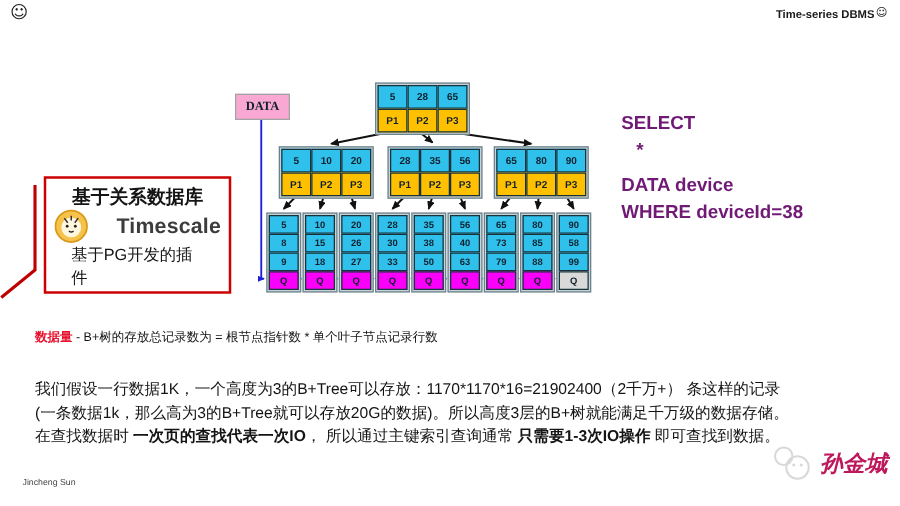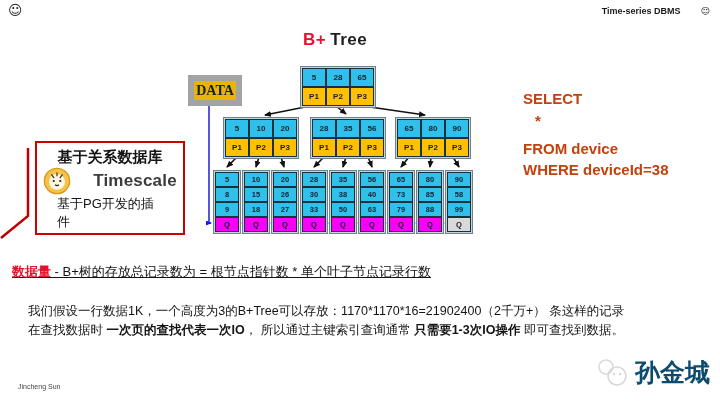--- a/index.html
+++ b/index.html
@@ -1,21 +1,21 @@
 <!DOCTYPE html>
 <html><head>
 <meta charset="utf-8">
 <style>
   html,body{margin:0;padding:0;}
   body{font-family:"Liberation Sans","DejaVu Sans",sans-serif;background:#888;}
   .slide{position:relative;width:720px;height:405px;background:#ffffff;overflow:hidden;}
 
   
   .smiley{position:absolute;left:8px;top:2px;font-size:14px;color:#1a1a1a;font-family:"DejaVu Sans",sans-serif;}
-  .hdr-right{position:absolute;right:10px;top:6px;font-size:9px;font-weight:700;color:#1a1a1a;display:flex;align-items:center;gap:20px;}
+  .hdr-right{position:absolute;right:10px;top:6px;font-size:9px;font-weight:700;color:#1a1a1a;display:flex;align-items:center;gap:1px;}
   .hdr-right .mini{font-size:9px;font-family:"DejaVu Sans",sans-serif;}
 
   
   .title{position:absolute;left:303px;top:30px;font-size:17px;font-weight:700;letter-spacing:.5px;}
   .title .red{color:#e8112d;}
   .title .blk{color:#1f1f1f;margin-left:4px;}
 
   
   svg.overlay{position:absolute;left:0;top:0;pointer-events:none;}
 
@@ -25,61 +25,58 @@
   .cell{box-sizing:border-box;border:1px solid #17323a;display:flex;align-items:center;justify-content:center;
         font-size:8px;font-weight:700;color:#10202c;}
   .hnode .cell{width:24px;height:19px;}
   .cyan{background:#2fc0ec;}
   .yellow{background:#ffc000;}
   .magenta{background:#fa00fa;}
   .gray{background:#d9d9d9;}
   .leaf{position:absolute;top:170px;background:#c6d3d8;border:1px solid #6d828b;padding:1px;display:flex;flex-direction:column;}
   .leaf .cell{width:24px;height:15px;font-size:7.5px;}
 
-  .data-box{position:absolute;left:188px;top:75px;width:42px;height:19px;background:#eab308;border:6px solid #a3a3a3;
-            display:flex;align-items:center;justify-content:center;font-size:14px;font-weight:700;color:#10202c;font-family:"Liberation Serif","DejaVu Serif",serif;}
+  .data-box{position:absolute;left:188px;top:75px;width:42px;height:19px;background:#f9a8d4;border:1px solid #a3a3a3;
+            display:flex;align-items:center;justify-content:center;font-size:10px;font-weight:700;color:#10202c;font-family:"Liberation Serif","DejaVu Serif",serif;}
 
   
   .ts-box{position:absolute;left:35px;top:141px;width:150px;height:94px;border:2px solid #cc0000;background:#fff;
           display:flex;flex-direction:column;align-items:center;justify-content:space-between;padding:5px 20px;box-sizing:border-box;}
   .ts-title{font-size:15px;font-weight:700;color:#141414;}
   .ts-brandrow{display:flex;align-items:center;gap:22px;justify-content:space-between;}
   .ts-brand{font-size:17px;font-weight:700;color:#3c3c3c;letter-spacing:.2px;}
   .ts-sub{font-size:13px;font-weight:500;color:#141414;}
 
   
-  .sql{position:absolute;left:523px;top:88px;font-size:15px;font-weight:700;color:#c2410c;line-height:21px;}
+  .sql{position:absolute;left:497px;top:88px;font-size:15px;font-weight:700;color:#701a75;line-height:21px;}
   .sql .star{padding-left:12px;line-height:24px;}
   .sql .gap{margin-top:5px;}
 
   
-  .note1{position:absolute;left:12px;top:263px;font-size:13px;color:#141414;text-decoration:underline;}
+  .note1{position:absolute;left:28px;top:263px;font-size:10px;color:#141414;}
   .note1 .lab{color:#e8112d;font-weight:700;}
   .para{position:absolute;left:28px;top:290px;width:672px;font-size:12.5px;color:#141414;line-height:19px;margin-top:12px;}
   .para b{font-weight:700;}
   .btw{position:absolute;left:40px;top:356px;font-size:13px;color:#141414;}
   .author{position:absolute;left:18px;top:383px;font-size:7px;color:#444;}
 
   .watermark{position:absolute;right:10px;top:356px;display:flex;align-items:center;gap:4px;}
-  .wm-text{font-size:25px;font-weight:700;color:#0c4a6e;}
+  .wm-text{font-size:18px;font-weight:700;color:#be185d;font-style:italic;}
 </style>
 </head>
 <body>
 
 <div class="slide">
 
   <div class="smiley">☺</div>
   <div class="hdr-right">
     <span>Time-series DBMS</span>
     <span class="mini">☺</span>
   </div>
 
-  <div class="title">
-    <span class="red">B+</span><span class="blk">Tree</span>
-  </div>
 
   <svg class="overlay" width="720" height="405">
     <defs>
       <marker id="ab" markerUnits="userSpaceOnUse" markerWidth="7" markerHeight="7" refX="6" refY="3" orient="auto">
         <path d="M0,0 L7,3 L0,6 z" fill="#111"></path>
       </marker>
       <marker id="abl" markerUnits="userSpaceOnUse" markerWidth="6" markerHeight="6" refX="5" refY="2.5" orient="auto">
         <path d="M0,0 L6,2.5 L0,5 z" fill="#1f1fd8"></path>
       </marker>
     </defs>
@@ -232,30 +229,31 @@
         <path d="M13 19 Q15 21 17 19" stroke="#222" stroke-width="1.2" fill="none"></path>
       </svg>
       <span class="ts-brand">Timescale</span>
     </div>
     <div class="ts-sub">基于PG开发的插件</div>
   </div>
 
   <div class="sql">
     <div>SELECT</div>
     <div class="star">*</div>
-    <div class="gap">FROM device</div>
+    <div class="gap">DATA device</div>
     <div>WHERE deviceId=38</div>
   </div>
 
   <div class="note1">
     <span class="lab">数据量</span><span> - B+树的存放总记录数为 = 根节点指针数 * 单个叶子节点记录行数</span>
   </div>
 
   <div class="para">
     <div>我们假设一行数据1K，一个高度为3的B+Tree可以存放：1170*1170*16=21902400（2千万+） 条这样的记录</div>
+    <div>(一条数据1k，那么高为3的B+Tree就可以存放20G的数据)。所以高度3层的B+树就能满足千万级的数据存储。</div>
     <div>
       <span>在查找数据时 </span><b>一次页的查找代表一次IO</b><span>， 所以通过主键索引查询通常 </span><b>只需要1-3次IO操作</b><span> 即可查找到数据。</span>
     </div>
   </div>
 
 
   <div class="author">Jincheng Sun</div>
 
   <div class="watermark">
     <svg width="36" height="30" viewBox="0 0 36 30">

